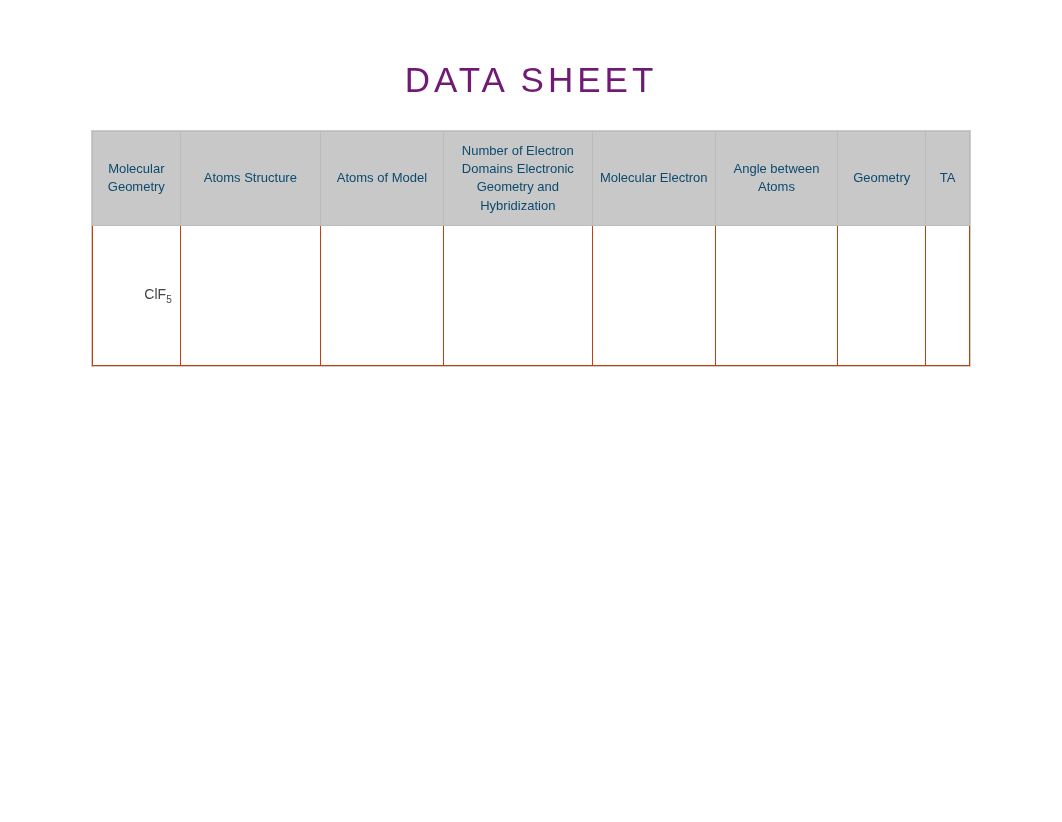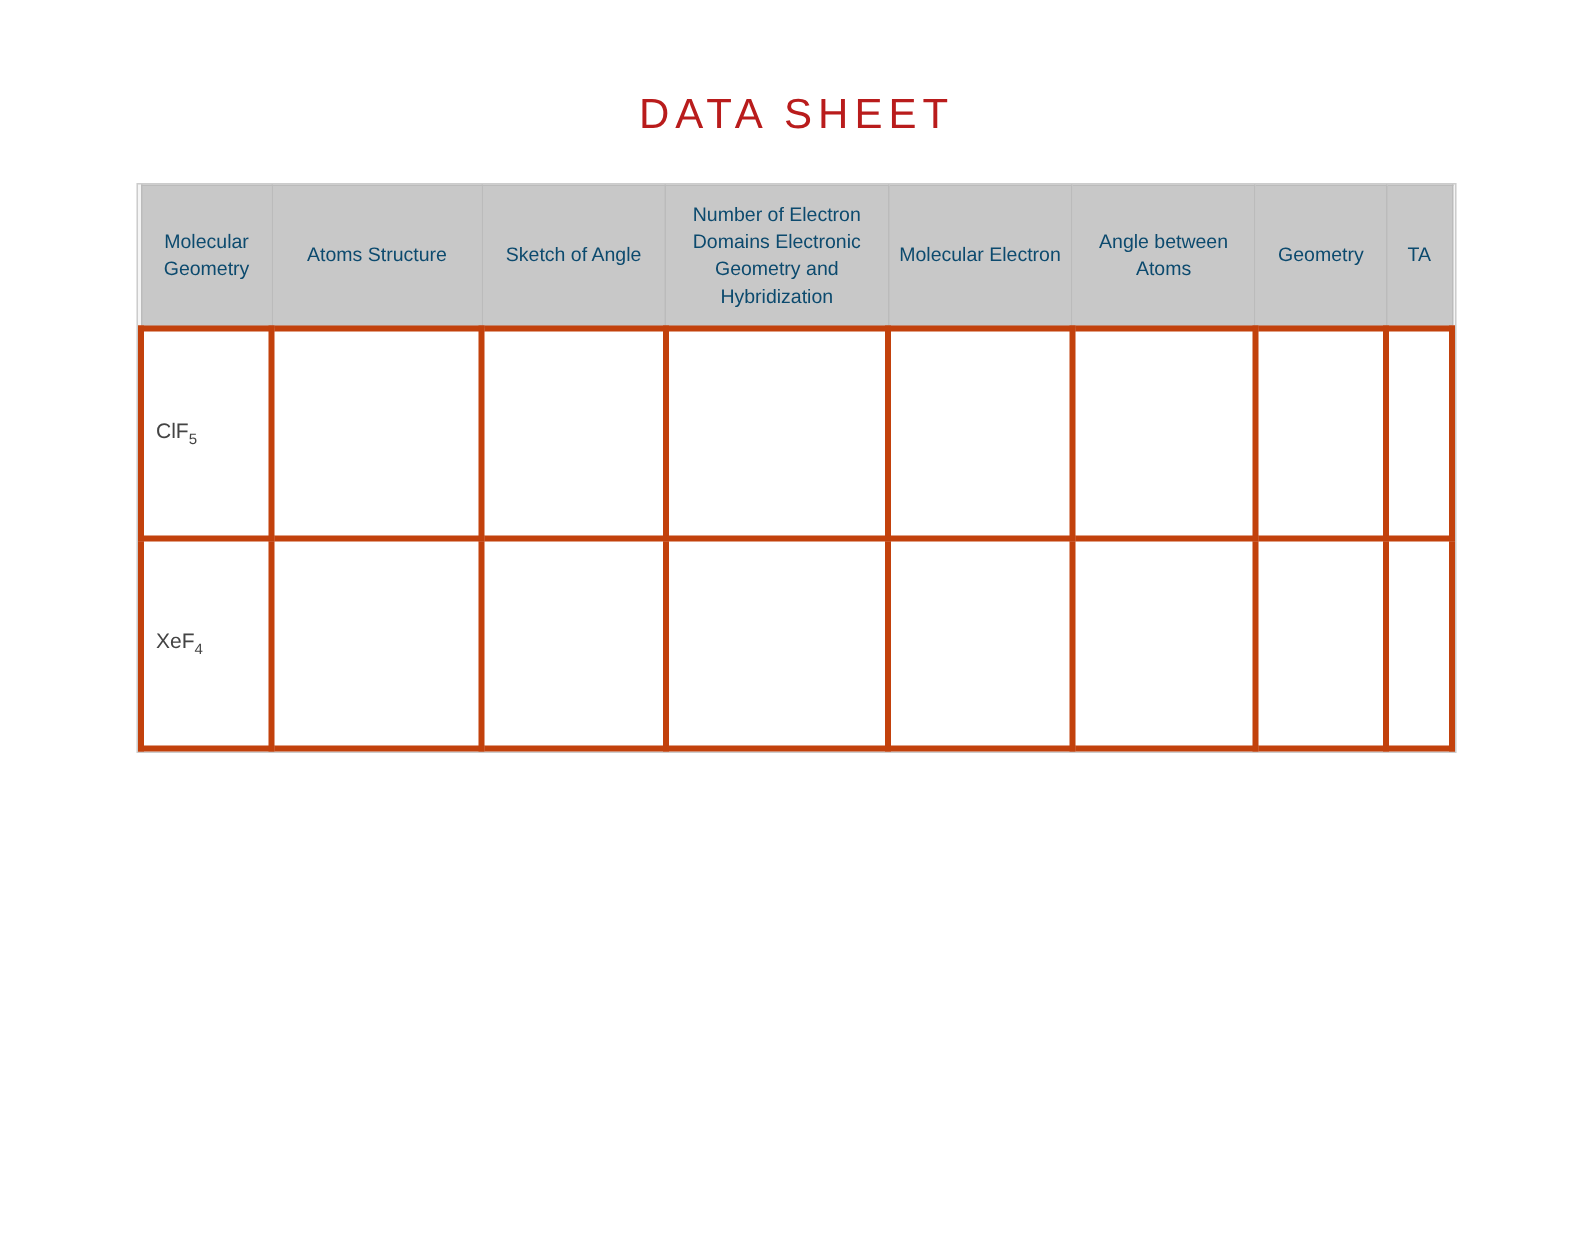--- a/index.html
+++ b/index.html
@@ -13,23 +13,23 @@
       font-family: Arial, sans-serif;
       width: 1062px;
       height: 822px;
       display: flex;
       flex-direction: column;
       align-items: center;
       padding-top: 60px;
     }
 
     .page-title {
-      font-size: 28px;
+      font-size: 35px;
       letter-spacing: 4px;
-      color: #b91c1c;
+      color: #701a75;
       margin-bottom: 30px;
       font-weight: 400;
     }
 
     .table-wrapper {
       width: 880px;
       border: 1px solid #cccccc;
       background: #f5f5f5;
     }
 
@@ -53,24 +53,24 @@
       vertical-align: middle;
       line-height: 1.4;
     }
 
     tbody tr {
       background: #ffffff;
       height: 140px;
     }
 
     tbody td {
-      border: 4px solid #c2410c;
+      border: 1px solid #c2410c;
       padding: 8px;
       vertical-align: middle;
-      text-align: left;
+      text-align: right;
       font-size: 14px;
       color: #333333;
     }
 
     .formula-cell {
       font-size: 14px;
       color: #444444;
     }
 
     sub {
@@ -106,21 +106,21 @@
     </colgroup>
     <thead>
       <tr>
         <th>
           <span>Molecular Geometry</span>
         </th>
         <th>
           <span>Atoms Structure</span>
         </th>
         <th>
-          <span>Sketch of Angle</span>
+          <span>Atoms of Model</span>
         </th>
         <th>
           <span>Number of Electron Domains Electronic Geometry and Hybridization</span>
         </th>
         <th>
           <span>Molecular Electron</span>
         </th>
         <th>
           <span>Angle between Atoms</span>
         </th>
@@ -136,25 +136,15 @@
     <tr>
           <td class="formula-cell">ClF<sub>5</sub></td>
           <td></td>
           <td></td>
           <td></td>
           <td></td>
           <td></td>
           <td></td>
           <td></td>
         </tr>
-        <tr>
-          <td class="formula-cell">XeF<sub>4</sub></td>
-          <td></td>
-          <td></td>
-          <td></td>
-          <td></td>
-          <td></td>
-          <td></td>
-          <td></td>
-        </tr>
       </tbody>
   </table>
 </div>
 
 </body></html>

